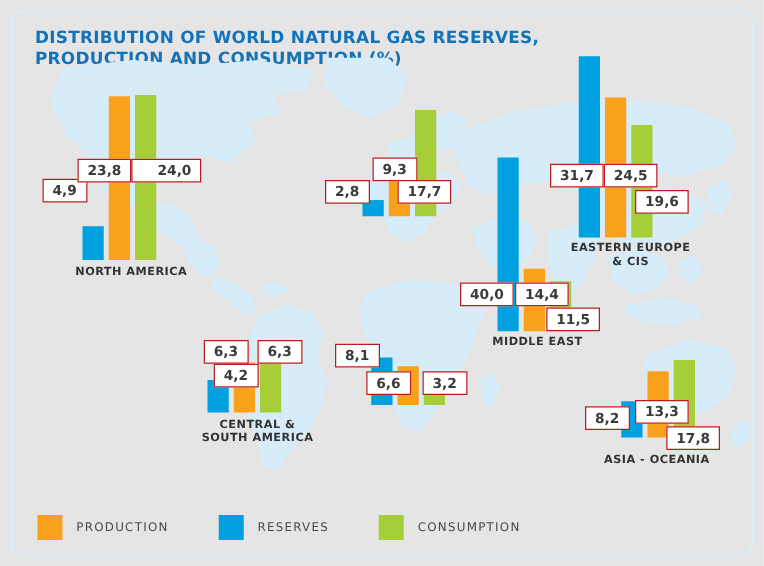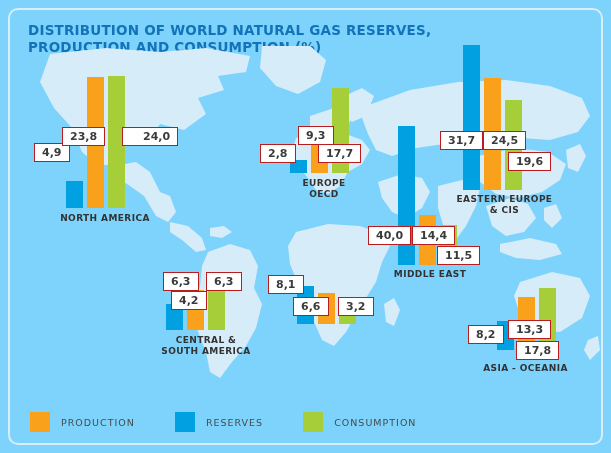--- a/index.html
+++ b/index.html
@@ -10,21 +10,21 @@
   body {
     width: 611px;
     height: 453px;
     font-family: "Liberation Sans", sans-serif;
     overflow: hidden;
   }
   #infographic {
     position: relative;
     width: 611px;
     height: 453px;
-    background: #7dd3fc;
+    background: #e5e5e5;
     box-sizing: border-box;
   }
   .frame {
     position: absolute;
     left: 8px;
     top: 8px;
     width: 595px;
     height: 437px;
     border: 2px solid #d9ecf7;
     border-radius: 10px;
@@ -192,21 +192,21 @@
 
   <div class="cluster" style="left:66px; top:60px; width:80px; height:148px;">
     <div class="bars" style="height:148px;">
       <div class="bar reserves" style="height:27px;"></div>
       <div class="bar production" style="height:131px;"></div>
       <div class="bar consumption" style="height:132px;"></div>
     </div>
   </div>
   <div class="vbox" style="left:34px; top:143px;">4,9</div>
   <div class="vbox" style="left:62px; top:127px;">23,8</div>
-  <div class="vbox" style="left:122px; top:127px;padding-left:20px;">24,0</div>
+  <div class="vbox" style="left:105px; top:127px;padding-left:20px;">24,0</div>
   <div class="region-label" style="left:40px; top:213px; width:130px;">NORTH AMERICA</div>
 
   <div class="cluster" style="left:166px; top:288px; width:80px; height:42px;">
     <div class="bars" style="height:42px;">
       <div class="bar reserves" style="height:26px;"></div>
       <div class="bar production" style="height:40px;"></div>
       <div class="bar consumption" style="height:40px;"></div>
     </div>
   </div>
   <div class="vbox" style="left:128px; top:291px;margin-left:43px;">4,2</div>
@@ -218,22 +218,20 @@
   <div class="cluster" style="left:290px; top:88px; width:80px; height:85px;">
     <div class="bars" style="height:85px;">
       <div class="bar reserves" style="height:13px;"></div>
       <div class="bar production" style="height:45px;"></div>
       <div class="bar consumption" style="height:85px;"></div>
     </div>
   </div>
   <div class="vbox" style="left:260px; top:144px;">2,8</div>
   <div class="vbox" style="left:298px; top:126px;">9,3</div>
   <div class="vbox" style="left:318px; top:144px;">17,7</div>
-  <div class="region-label" style="left:264px; top:178px; width:120px;">EUROPE
-OECD</div>
 
   <div class="cluster" style="left:297px; top:286px; width:80px; height:38px;">
     <div class="bars" style="height:38px;">
       <div class="bar reserves" style="height:38px;"></div>
       <div class="bar production" style="height:31px;"></div>
       <div class="bar consumption" style="height:15px;"></div>
     </div>
   </div>
   <div class="vbox" style="left:268px; top:275px;">8,1</div>
   <div class="vbox" style="left:293px; top:297px;">6,6</div>
@@ -266,21 +264,21 @@
 
   <div class="cluster" style="left:497px; top:288px; width:80px; height:62px;">
     <div class="bars" style="height:62px;">
       <div class="bar reserves" style="height:29px;"></div>
       <div class="bar production" style="height:53px;"></div>
       <div class="bar consumption" style="height:62px;"></div>
     </div>
   </div>
   <div class="vbox" style="left:468px; top:325px;">8,2</div>
   <div class="vbox" style="left:508px; top:320px;">13,3</div>
-  <div class="vbox" style="left:516px; top:341px;">17,8</div>
+  <div class="vbox" style="left:533px; top:341px;">17,8</div>
   <div class="region-label" style="left:458px; top:363px; width:135px;">ASIA - OCEANIA</div>
 
   <div class="legend">
     <div class="legend-item">
       <span class="swatch production"></span>
       <span class="legend-label">PRODUCTION</span>
     </div>
     <div class="legend-item">
       <span class="swatch reserves"></span>
       <span class="legend-label">RESERVES</span>

